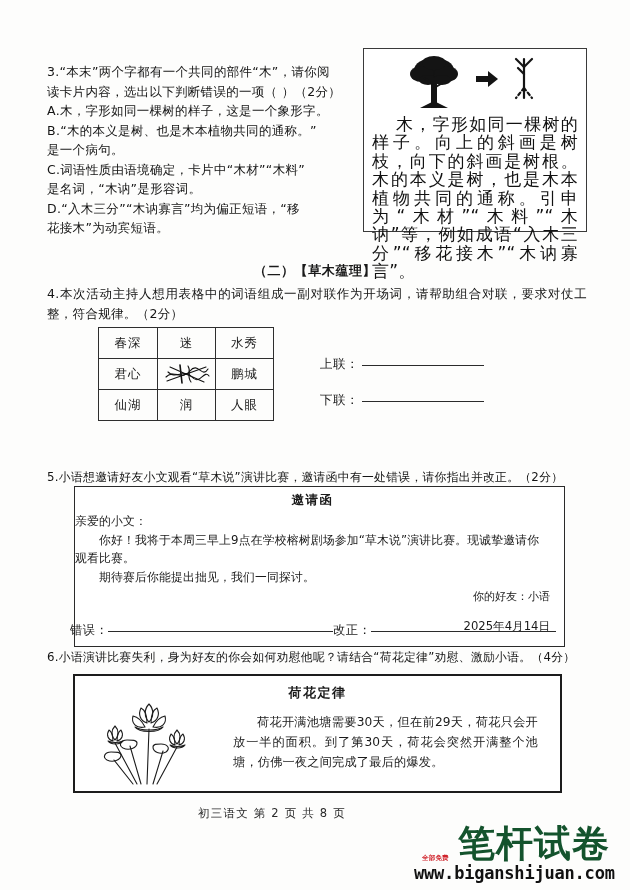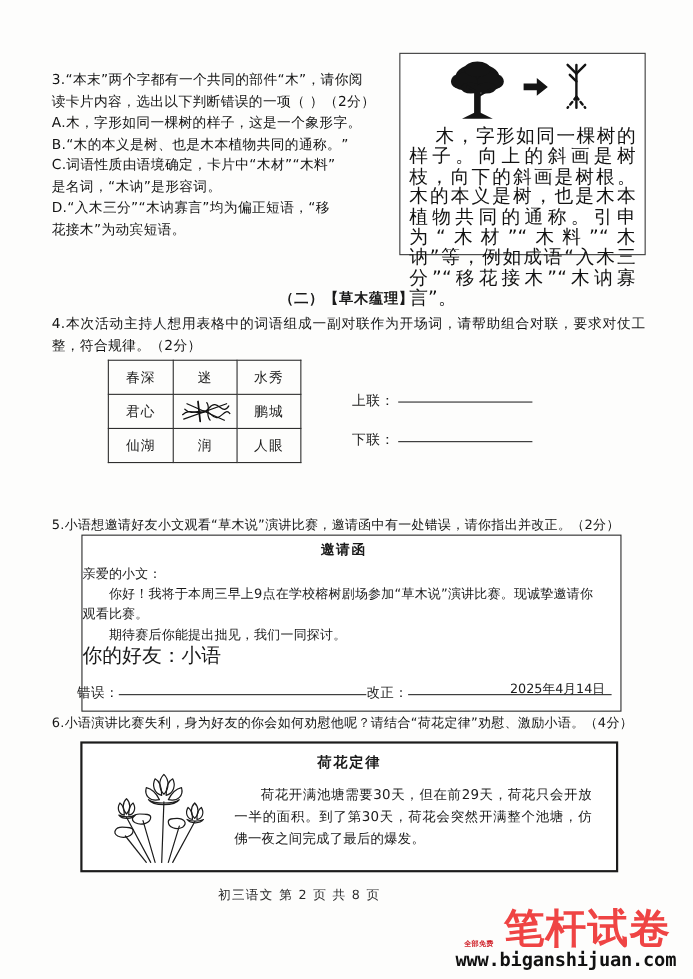--- a/index.html
+++ b/index.html
@@ -156,22 +156,22 @@
     letter-spacing: 1.5px;
     margin-bottom: 3px;
   }
   #invite-box .ln {
     font-size: 11.8px;
     line-height: 18.5px;
     letter-spacing: 0.2px;
   }
   #invite-box .ind { text-indent: 24px; }
   #invite-sign {
-    text-align: left;
-    font-size: 18px;
+    text-align: right;
+    font-size: 11px;
     line-height: 18px;
     margin-top: 2px;
   }
   #invite-date {
     text-align: right;
     font-size: 11.6px;
     line-height: 17px;
     margin-top: 12px;
   }
 
@@ -232,21 +232,21 @@
   #lotus-text {
     position: absolute;
     left: 138px;
     top: 36px;
     width: 325px;
     font-size: 12.2px;
     line-height: 20px;
     letter-spacing: 0.2px;
     text-align: justify;
   }
-  #lotus-text .ind { text-indent: 24px; display: block; }
+  #lotus-text .ind { text-indent: 24px; display: block; margin-left: 20px; }
 
   
   #footer {
     position: absolute;
     left: 0;
     top: 806px;
     width: 544px;
     text-align: center;
     font-size: 11.5px;
     letter-spacing: 1.2px;
@@ -261,21 +261,21 @@
     width: 226px;
     height: 62px;
   }
   #wm-cn {
     position: absolute;
     left: 54px;
     top: -2px;
     font-size: 37px;
     font-weight: bold;
     letter-spacing: 1px;
-    color: #ef4444;
+    color: #14532d;
     line-height: 40px;
   }
   #wm-badge {
     position: absolute;
     left: 18px;
     top: 28px;
     font-size: 6.5px;
     font-weight: bold;
     color: #d0232b;
     letter-spacing: 0.2px;
@@ -295,20 +295,21 @@
 </head>
 <body>
 
 <div class="page">
 
   <div class="qtext" id="q3-block">
     <p>3.“本末”两个字都有一个共同的部件“木”，请你阅</p>
     <p>读卡片内容，选出以下判断错误的一项（    ）（2分）</p>
     <p>A.木，字形如同一棵树的样子，这是一个象形字。</p>
     <p>B.“木的本义是树、也是木本植物共同的通称。”</p>
+    <p>是一个病句。</p>
     <p>C.词语性质由语境确定，卡片中“木材”“木料”</p>
     <p>是名词，“木讷”是形容词。</p>
     <p>D.“入木三分”“木讷寡言”均为偏正短语，“移</p>
     <p>花接木”为动宾短语。</p>
   </div>
 
   <div id="word-card">
     <div id="card-figure">
       <svg width="160" height="60" viewBox="0 0 160 60">
 

